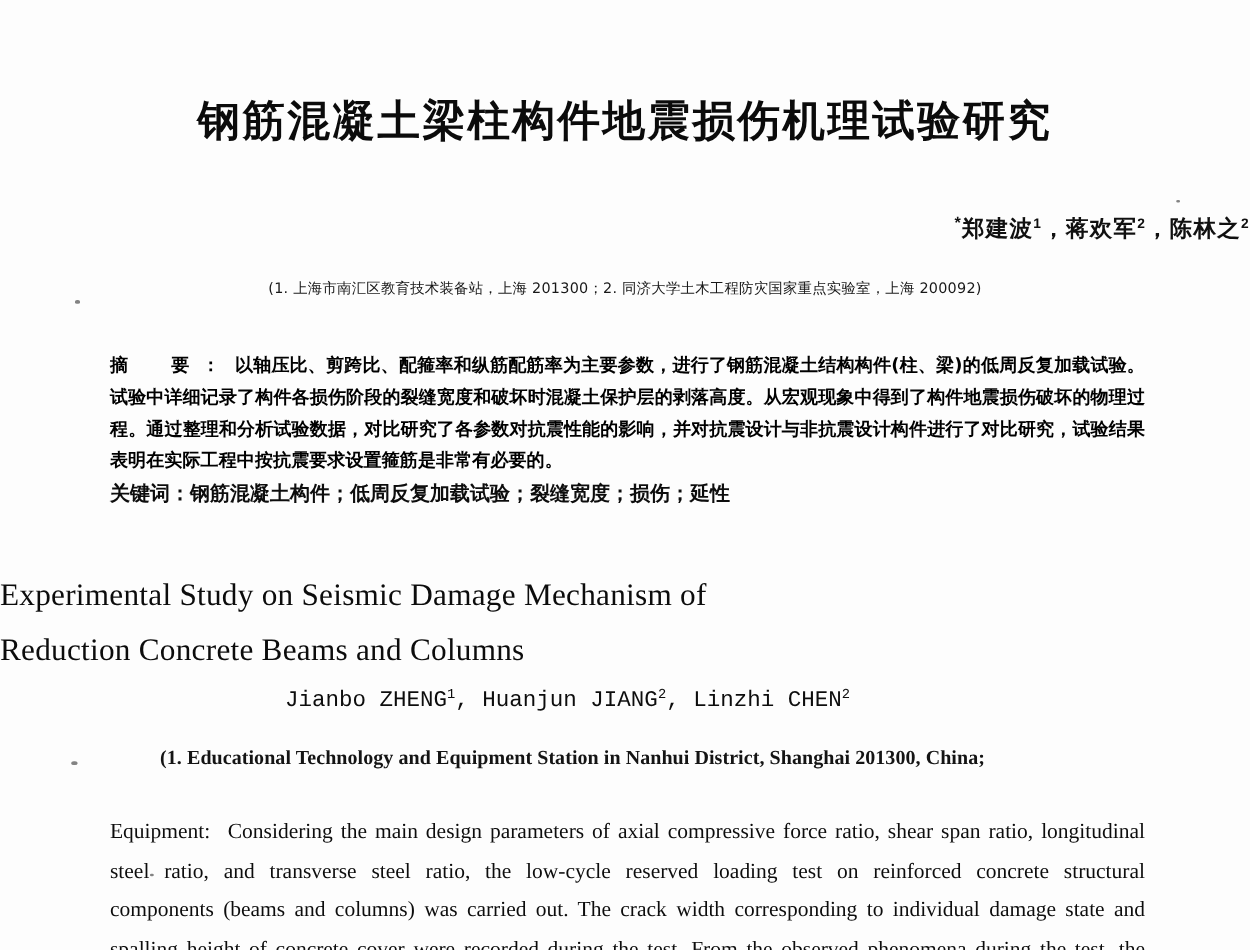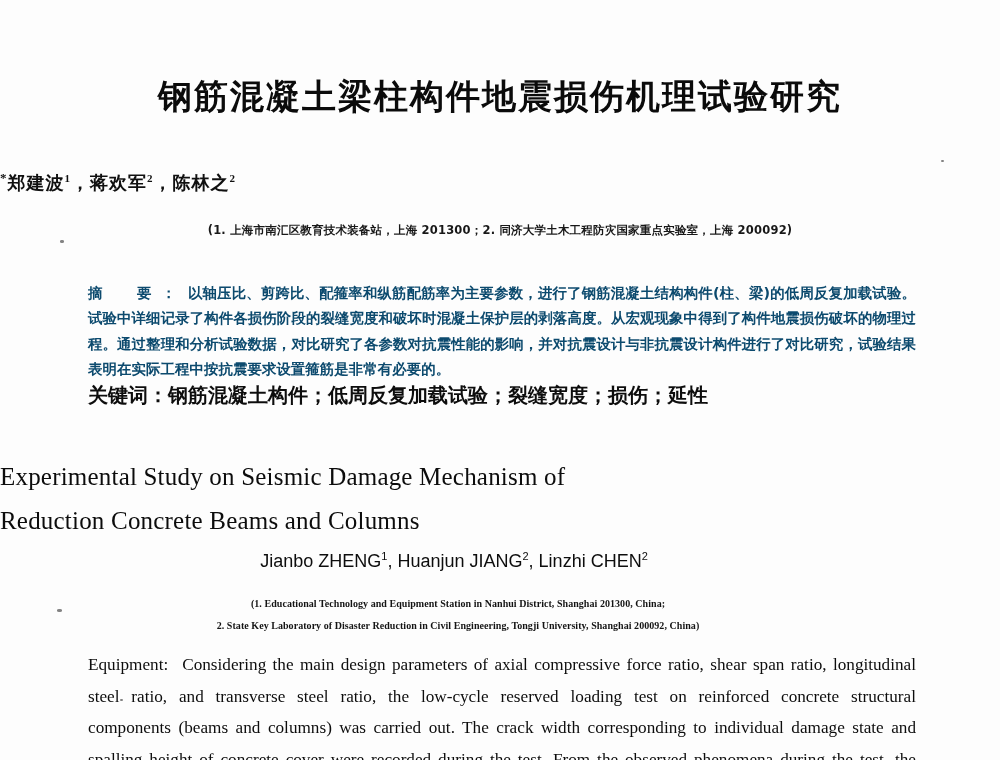--- a/index.html
+++ b/index.html
@@ -43,71 +43,72 @@
     color: #0b0b0b;
     white-space: nowrap;
   }
 
   
   .cn-authors {
     position: absolute;
     top: 170px;
     left: 0;
     width: 1000px;
-    text-align: left;
-    font-family: Liberation Serif, serif;
+    text-align: right;
+    font-family: Liberation Sans, sans-serif;
     font-weight: 700;
     font-size: 18px;
     letter-spacing: 1px;
     color: #101010;
     white-space: nowrap;
+    padding-left: 29px;
   }
   .cn-authors sup { font-size: 11px; vertical-align: super; font-weight: 700; }
   .star { font-size: 13px; vertical-align: super; }
 
   
   .cn-affil {
     position: absolute;
     top: 223px;
     left: 0;
     width: 1000px;
     text-align: center;
     font-family: "DejaVu Sans", "Liberation Sans", sans-serif;
-    font-weight: 700;
+    font-weight: 400;
     font-size: 11.5px;
     letter-spacing: .2px;
     color: #181818;
     white-space: nowrap;
   }
 
   
   .cn-abstract {
     position: absolute;
     top: 281px;
     left: 88px;
     width: 828px;
     font-family: "DejaVu Sans", "Liberation Sans", sans-serif;
     font-weight: 700;
     font-size: 14.4px;
     line-height: 25.4px;
     letter-spacing: .1px;
-    color: #0c4a6e;
+    color: #000000;
     text-align: justify;
     text-justify: inter-character;
   }
   .cn-abstract .lbl { letter-spacing: 10px; margin-right: 2px; }
 
   .cn-keywords {
     position: absolute;
     top: 383px;
     left: 88px;
     width: 828px;
     font-family: "DejaVu Sans", "Liberation Sans", sans-serif;
     font-weight: 700;
-    font-size: 20px;
+    font-size: 16px;
     line-height: 24px;
     color: #0d0d0d;
     white-space: nowrap;
   }
 
   
   .en-title {
     position: absolute;
     left: 0;
     width: 1000px;
@@ -121,36 +122,36 @@
   .en-title.l1 { top: 463px; }
   .en-title.l2 { top: 507px; }
 
   
   .en-authors {
     position: absolute;
     top: 550px;
     left: 0;
     width: 908px;
     text-align: center;
-    font-family: Liberation Sans, sans-serif;
+    font-family: Liberation Mono, monospace;
     font-size: 18px;
     color: #0d0d0d;
     white-space: nowrap;
   }
   .en-authors sup { font-size: 11px; vertical-align: super; }
 
   
   .en-affil {
     position: absolute;
     left: 0;
     width: 916px;
     text-align: center;
     font-family: "Liberation Serif", "DejaVu Serif", serif;
     font-weight: 700;
-    font-size: 10px;
+    font-size: 16px;
     letter-spacing: .05px;
     color: #141414;
     white-space: nowrap;
   }
   .en-affil.l1 { top: 598px; }
   .en-affil.l2 { top: 620px; }
 
   
   .en-abstract {
     position: absolute;
@@ -199,21 +200,20 @@
   <h2 class="en-title l1">Experimental Study on Seismic Damage Mechanism of</h2>
   <h2 class="en-title l2">Reduction Concrete Beams and Columns</h2>
 
   <div class="en-authors">
     <span>Jianbo ZHENG</span><sup>1</sup>,
     <span>Huanjun JIANG</span><sup>2</sup>,
     <span>Linzhi CHEN</span><sup>2</sup>
   </div>
 
   <div class="en-affil l1">(1. Educational Technology and Equipment Station in Nanhui District, Shanghai 201300, China;</div>
-  <div class="en-affil l2">2. State Key Laboratory of Disaster Reduction in Civil Engineering, Tongji University, Shanghai 200092, China)</div>
 
   <div class="en-abstract">
     <span class="ln just"><span class="lbl">Equipment:</span><span>Considering the main design parameters of axial compressive force ratio, shear span ratio, longitudinal</span></span>
     <span class="ln just">steel ratio, and transverse steel ratio, the low-cycle reserved loading test on reinforced concrete structural</span>
     <span class="ln just">components (beams and columns) was carried out. The crack width corresponding to individual damage state and</span>
     <span class="ln just">spalling height of concrete cover were recorded during the test. From the observed phenomena during the test, the</span>
   </div>
 
 </div>
 

